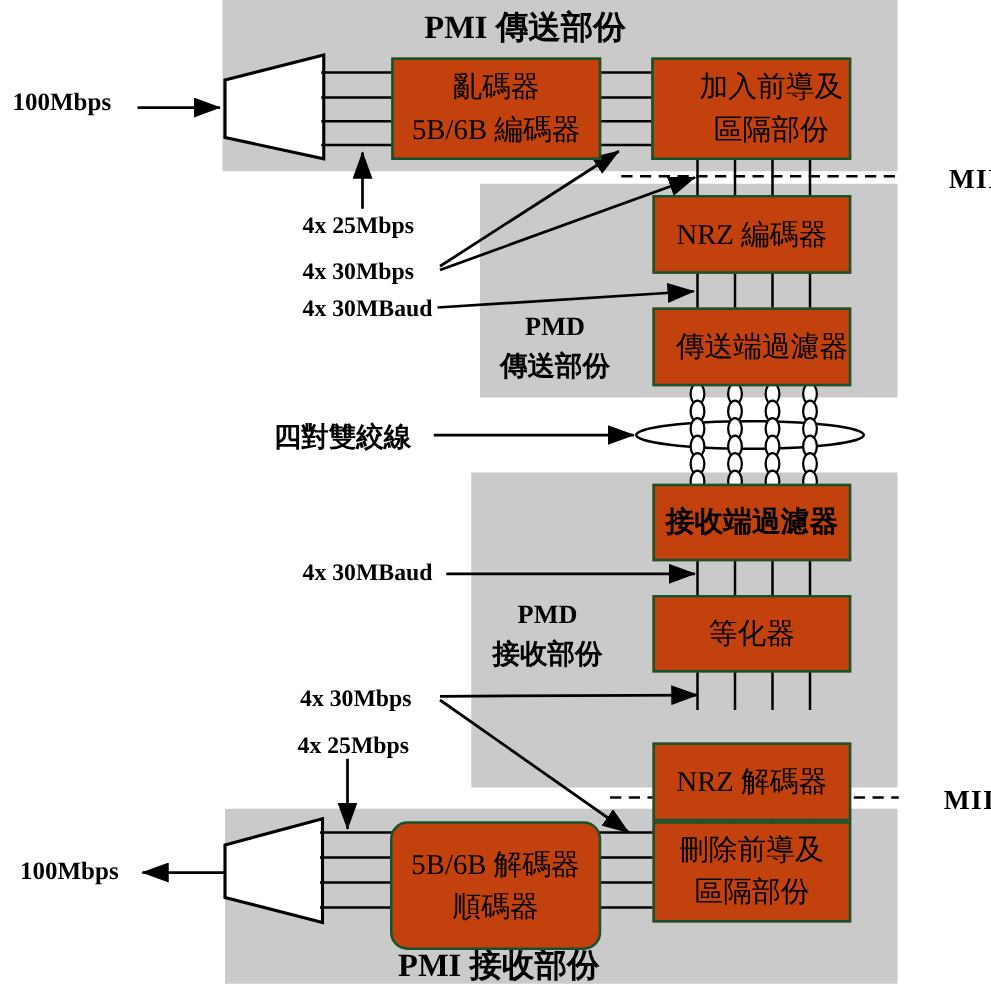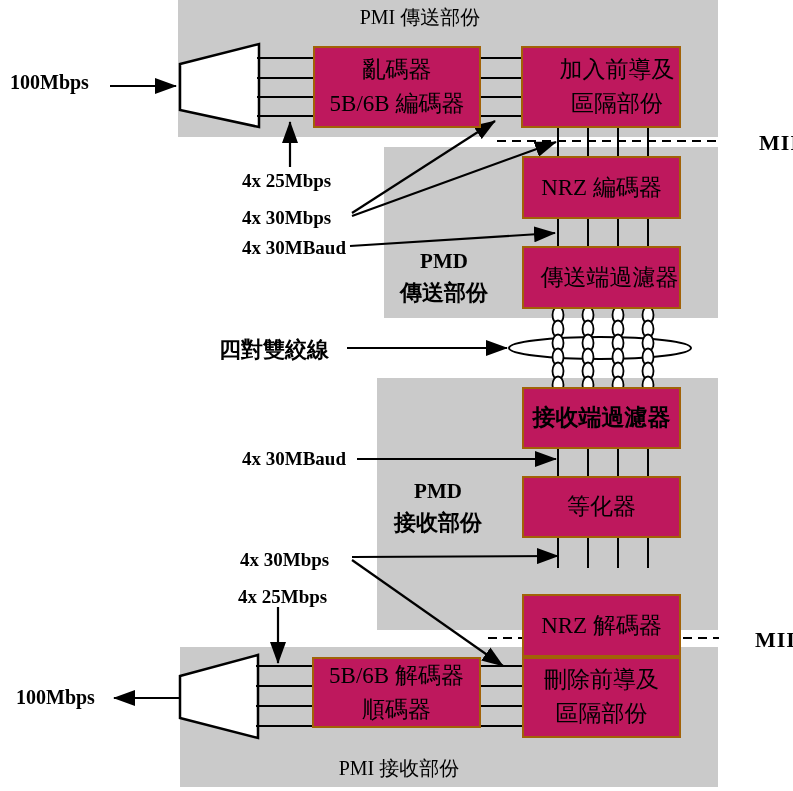--- a/index.html
+++ b/index.html
@@ -3,28 +3,28 @@
 <meta charset="utf-8">
 <style>
   html,body{margin:0;padding:0;background:#ffffff;}
   #canvas{
     position:relative;width:793px;height:791px;overflow:hidden;background:#ffffff;
     font-family:"Liberation Serif","DejaVu Serif",serif;color:#000;
   }
   .bg{position:absolute;background:#cacaca;}
   svg.overlay{position:absolute;left:0;top:0;z-index:2;}
   .box{
-    position:absolute;z-index:3;box-sizing:border-box;background:#be185d;
-    border:2px solid #a16207;display:flex;flex-direction:column;
+    position:absolute;z-index:3;box-sizing:border-box;background:#c2410c;
+    border:2px solid #14532d;display:flex;flex-direction:column;
     align-items:center;justify-content:center;text-align:center;
     font-size:23px;line-height:34px;white-space:nowrap;
   }
   .lbl{position:absolute;z-index:3;white-space:nowrap;font-weight:bold;font-size:19px;}
   .cjk{font-size:22px;}
-  .title{position:absolute;z-index:3;white-space:nowrap;font-weight:normal;font-size:20px;text-align:center;}
+  .title{position:absolute;z-index:3;white-space:nowrap;font-weight:bold;font-size:26px;text-align:center;}
   .seclabel{position:absolute;z-index:3;text-align:center;font-weight:bold;font-size:21px;line-height:32px;white-space:nowrap;}
   .mii{position:absolute;z-index:3;font-weight:bold;font-size:22px;letter-spacing:1px;margin-left:27px;}
 </style>
 </head>
 <body>
 
 <div id="canvas">
 
   <div class="bg" style="left:178px;top:0;width:540px;height:137px;"></div>
   <div class="bg" style="left:384px;top:147px;width:334px;height:171px;"></div>
@@ -167,21 +167,21 @@
   </div>
   <div class="box" style="left:522px;top:156px;width:159px;height:63px;">NRZ 編碼器</div>
   <div class="box" style="left:522px;top:246px;width:159px;height:63px;padding-left:16px;">傳送端過濾器</div>
   <div class="box" style="left:522px;top:387px;width:159px;height:62px;font-weight:bold;">接收端過濾器</div>
   <div class="box" style="left:522px;top:476px;width:159px;height:62px;">等化器</div>
   <div class="box" style="left:522px;top:566px;width:159px;height:63px;margin-top:28px;">NRZ 解碼器</div>
   <div class="box" style="left:522px;top:657px;width:159px;height:81px;font-family:Liberation Mono, monospace;">
     <div>刪除前導及</div>
     <div>區隔部份</div>
   </div>
-  <div class="box" style="left:312px;top:657px;width:169px;height:71px;">
+  <div class="box" style="left:312px;top:657px;width:169px;height:103px;border-radius:14px;">
     <div>5B/6B 解碼器</div>
     <div>順碼器</div>
   </div>
 
   <div class="lbl" style="left:10px;top:71px;font-size:20px;">100Mbps</div>
   <div class="lbl" style="left:16px;top:686px;font-size:20px;">100Mbps</div>
   <div class="lbl" style="left:242px;top:170px;">4x 25Mbps</div>
   <div class="lbl" style="left:242px;top:207px;">4x 30Mbps</div>
   <div class="lbl" style="left:242px;top:237px;">4x 30MBaud</div>
   <div class="lbl cjk" style="left:219px;top:335px;">四對雙絞線</div>

